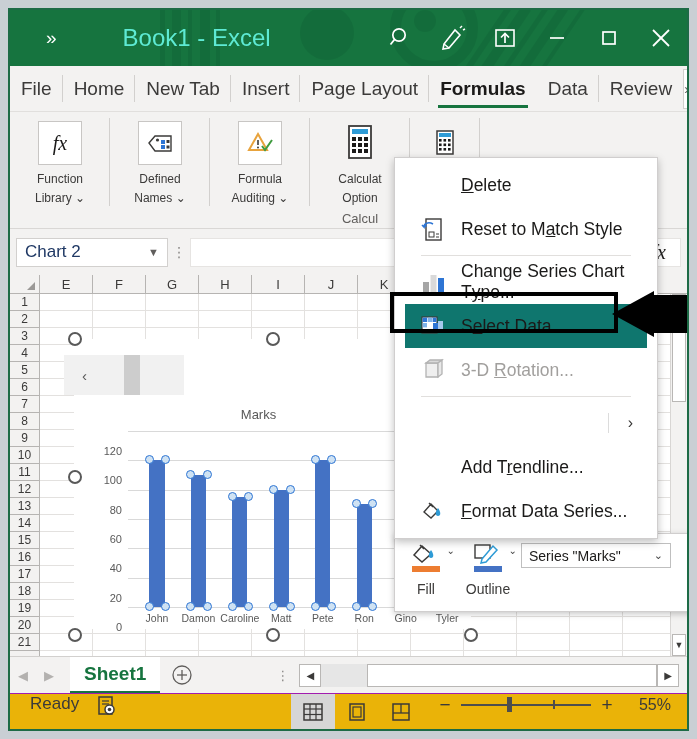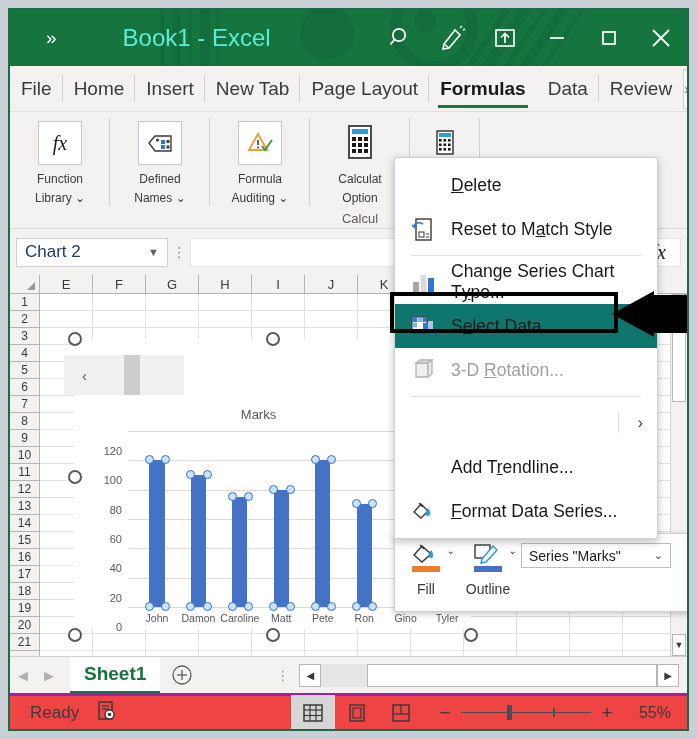--- a/index.html
+++ b/index.html
@@ -94,21 +94,21 @@
   .micon{width:34px;height:30px;position:relative;}
   .mswatch{width:28px;height:6px;position:absolute;left:3px;bottom:-1px;}
   .mcaret{position:absolute;right:2px;top:11px;font-size:10px;color:#444;}
   .mlabel{font-size:14px;color:#3b3a39;margin-top:10px;}
   .mselect{margin-top:9px;margin-left:2px;width:150px;height:25px;border:1px solid #bfbfbf;background:#fff;
            display:flex;align-items:center;padding:0 7px;box-sizing:border-box;font-size:14px;color:#1b1a19;}
   .mselect .cv{margin-left:auto;font-size:11px;color:#444;}
 
   
   .ctx{position:absolute;left:392px;top:155px;width:264px;background:#fff;border:1px solid #d0cece;
-       box-shadow:0 3px 8px rgba(0,0,0,.25);box-sizing:border-box;padding:5px 0;}
+       box-shadow:0 3px 8px rgba(0,0,0,.25);box-sizing:border-box;padding:5px 10px;}
   .ci{height:44px;display:flex;align-items:center;position:relative;font-size:17.5px;color:#1b1a19;}
   .ci .cig{width:56px;display:flex;align-items:center;justify-content:center;flex:none;}
   .ci.disabled{color:#a19f9d;}
   .ci.hl{background:#0f766e;}
   .cisep{height:1px;background:#e1dfdd;margin:4px 16px;}
   .carrow{position:absolute;right:14px;font-size:16px;color:#3b3a39;}
   .cvbar{position:absolute;right:38px;top:12px;bottom:12px;width:1px;background:#dcdcdc;}
   .u{text-decoration:underline;}
   .hlbox{position:absolute;left:388px;top:290px;width:229px;height:40px;border:4px solid #000;box-sizing:border-box;}
 
@@ -123,22 +123,22 @@
         font-size:19px;font-weight:bold;color:#16743f;border-bottom:3px solid #16743f;box-sizing:border-box;}
   .addsheet{width:44px;display:flex;align-items:center;justify-content:center;color:#605e5c;font-size:17px;}
   .sdots{margin-left:72px;color:#8a8886;font-size:13px;line-height:7px;}
   .hscroll{margin-left:10px;margin-right:8px;flex:1;height:23px;display:flex;align-items:stretch;}
   .hsbtn{width:22px;background:#fff;border:1px solid #b9b7b5;display:flex;align-items:center;justify-content:center;
          font-size:10px;color:#3b3a39;box-sizing:border-box;}
   .hstrack{flex:1;background:#e6e6e6;display:flex;}
   .hsthumb{margin-left:46px;flex:1;background:#fff;border:1px solid #b9b7b5;box-sizing:border-box;}
 
   
-  .status{position:absolute;left:0;right:0;bottom:0;height:36px;background:#ef4444;display:flex;align-items:center;
-          border-top:3px solid #a21caf;box-sizing:border-box;}
+  .status{position:absolute;left:0;right:0;bottom:0;height:36px;background:#eab308;display:flex;align-items:flex-start;
+          border-top:1px solid #a21caf;box-sizing:border-box;}
   .stext{margin-left:20px;font-size:17px;color:#3b3a39;}
   .srec{margin-left:16px;}
   .views{margin-left:auto;display:flex;align-items:center;}
   .vbtn{width:44px;height:36px;display:flex;align-items:center;justify-content:center;}
   .vbtn.on{background:#d6d6d6;}
   .zoomarea{display:flex;align-items:center;margin-left:10px;margin-right:16px;}
   .zbtn{width:24px;text-align:center;font-size:19px;color:#3b3a39;}
   .ztrack{width:130px;height:1.5px;background:#4d4d4d;position:relative;margin:0 4px;}
   .zthumb{position:absolute;left:46px;top:-7px;width:5px;height:15px;background:#4d4d4d;}
   .zmid{position:absolute;left:92px;top:-4px;width:1.5px;height:9px;background:#4d4d4d;}
@@ -220,25 +220,25 @@
     <div class="tabstrip">
       <div class="tab">
           <span>File</span>
           <span class="sep"></span>
         </div>
       <div class="tab">
           <span>Home</span>
           <span class="sep"></span>
         </div>
       <div class="tab">
+          <span>New Tab</span>
+          <span class="sep"></span>
+        </div>
+      <div class="tab">
           <span>Insert</span>
-          <span class="sep"></span>
-        </div>
-      <div class="tab">
-          <span>New Tab</span>
           <span class="sep"></span>
         </div>
       <div class="tab">
           <span>Page Layout</span>
           <span class="sep"></span>
         </div>
       <div class="tab active">
           <span>Formulas</span>
         </div>
       <div class="tab">

